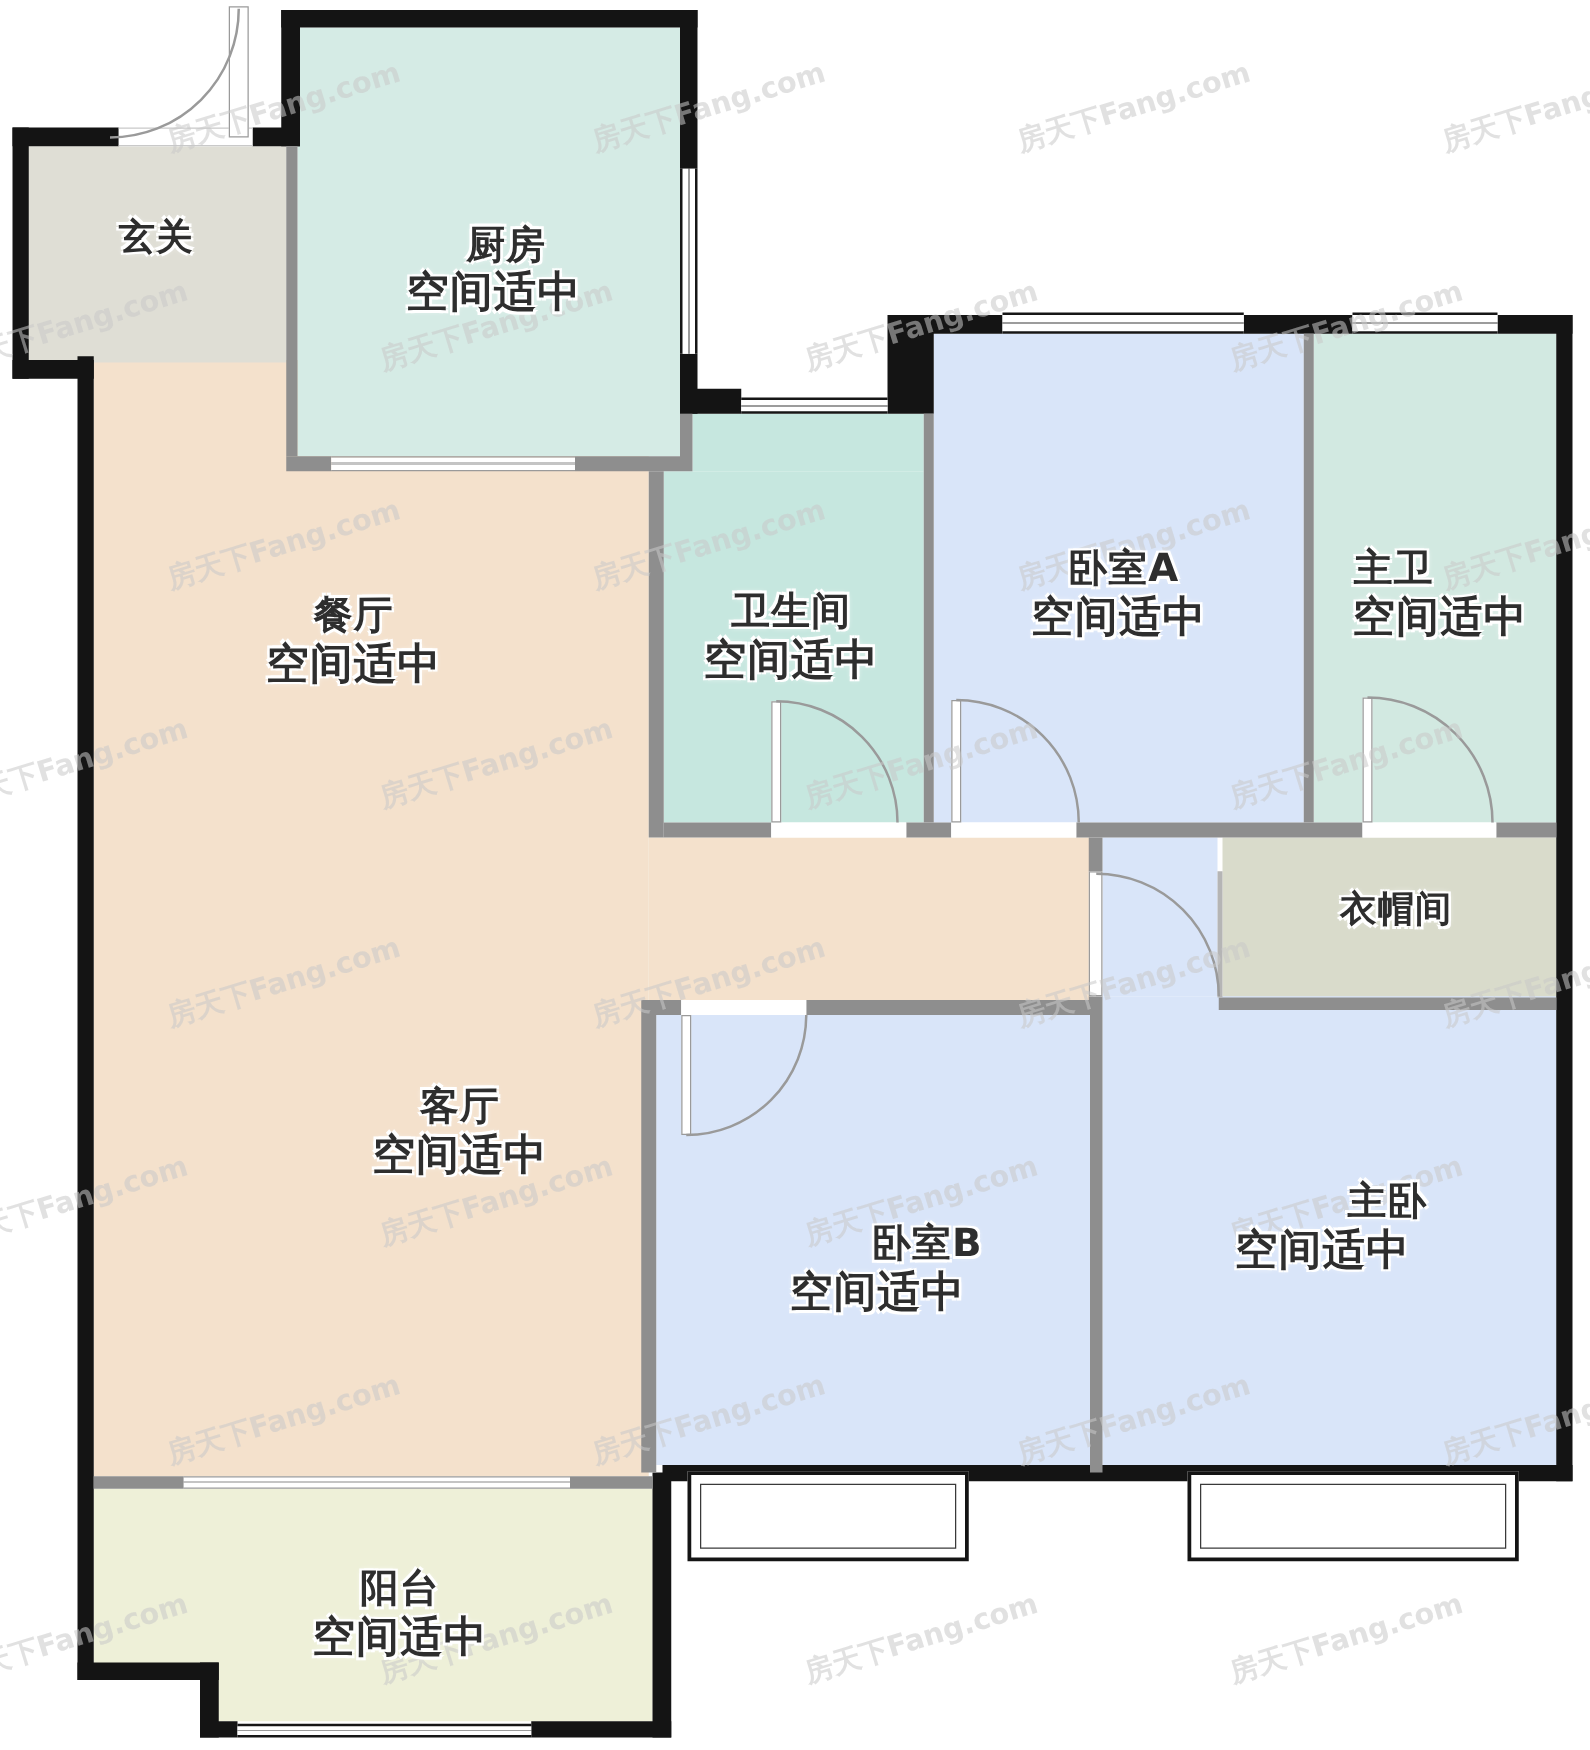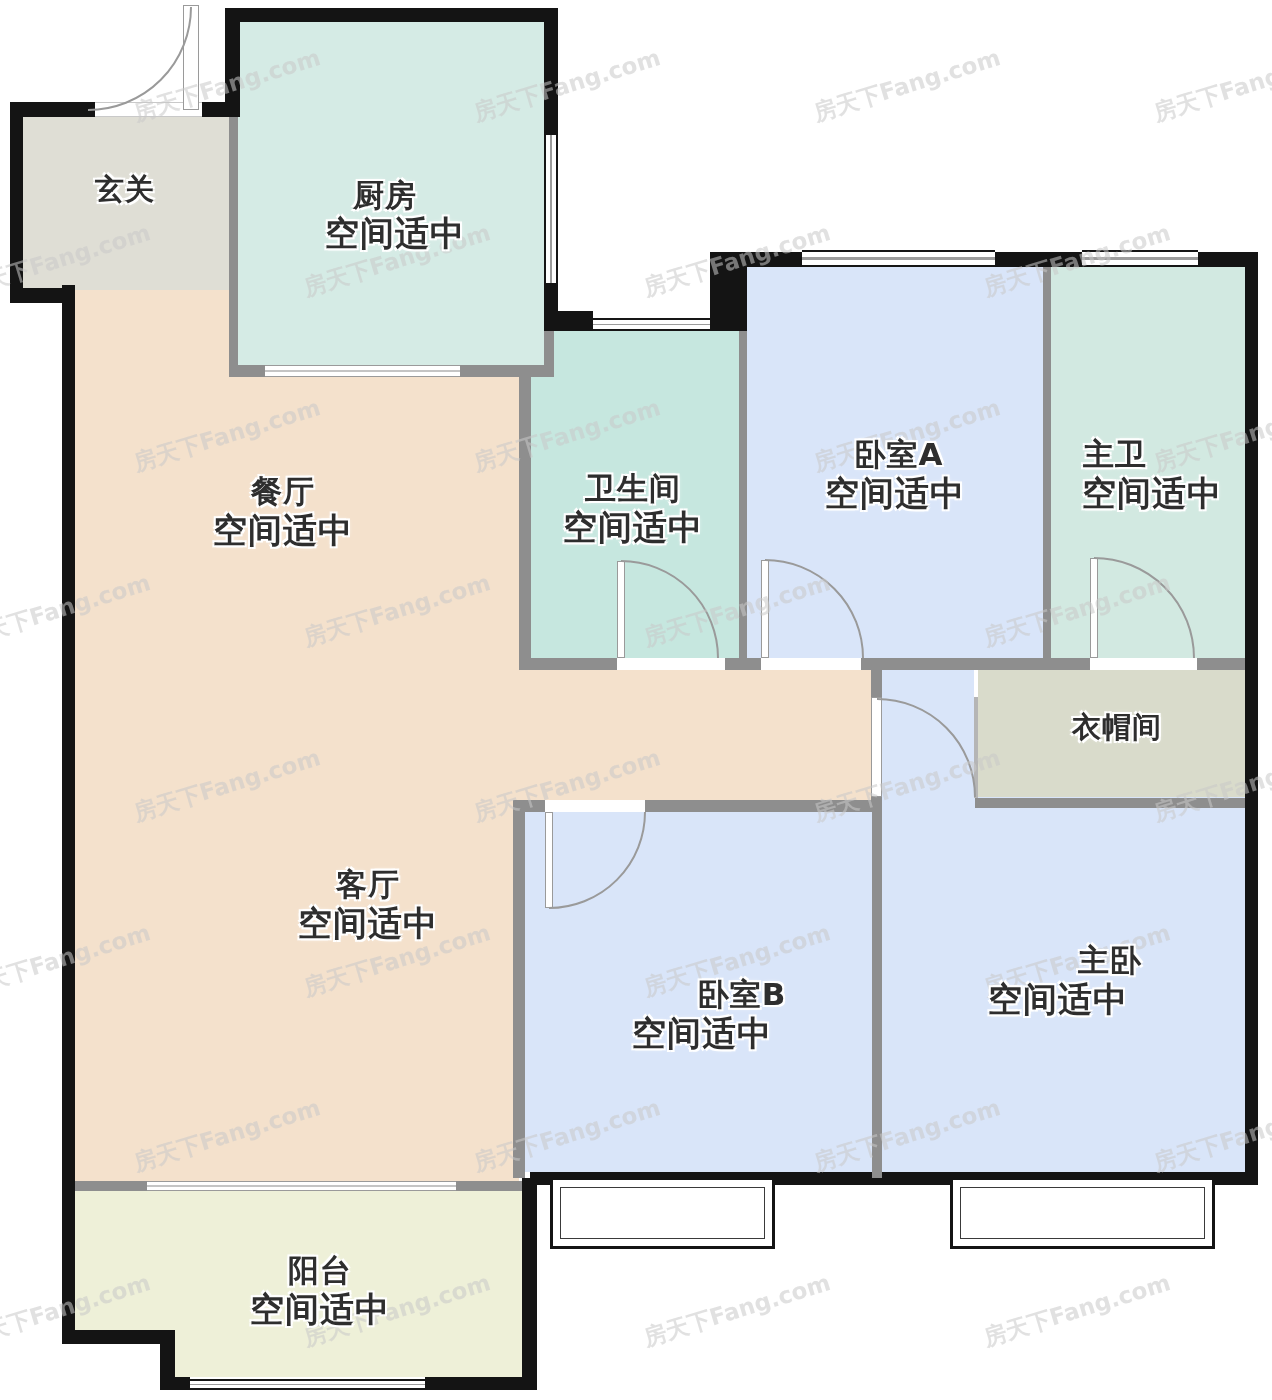--- a/index.html
+++ b/index.html
@@ -160,21 +160,21 @@
       <div class="wm" style="left: 810px; top: 1120px;">房天下Fang.com</div>
       <div class="wm" style="left: 1150px; top: 1120px;">房天下Fang.com</div>
       <div class="wm" style="left: -40px; top: 1295px;">房天下Fang.com</div>
       <div class="wm" style="left: 300px; top: 1295px;">房天下Fang.com</div>
       <div class="wm" style="left: 640px; top: 1295px;">房天下Fang.com</div>
       <div class="wm" style="left: 980px; top: 1295px;">房天下Fang.com</div>
     </div>
 
   <div class="lbl rn-s" style="left:125px;top:190px"><span>玄关</span></div>
 
-  <div class="lbl rn" style="left:385px;top:196px"><span>厨房</span></div>
+  <div class="lbl rn" style="left:405px;top:196px"><span>厨房</span></div>
   <div class="lbl rs" style="left:395px;top:234px"><span>空间适中</span></div>
 
   <div class="lbl rn" style="left:283px;top:492px"><span>餐厅</span></div>
   <div class="lbl rs" style="left:283px;top:531px"><span>空间适中</span></div>
 
   <div class="lbl rn" style="left:633px;top:489px"><span>卫生间</span></div>
   <div class="lbl rs" style="left:633px;top:528px"><span>空间适中</span></div>
 
   <div class="lbl rn" style="left:899px;top:455px"><span>卧室A</span></div>
   <div class="lbl rs" style="left:895px;top:494px"><span>空间适中</span></div>

